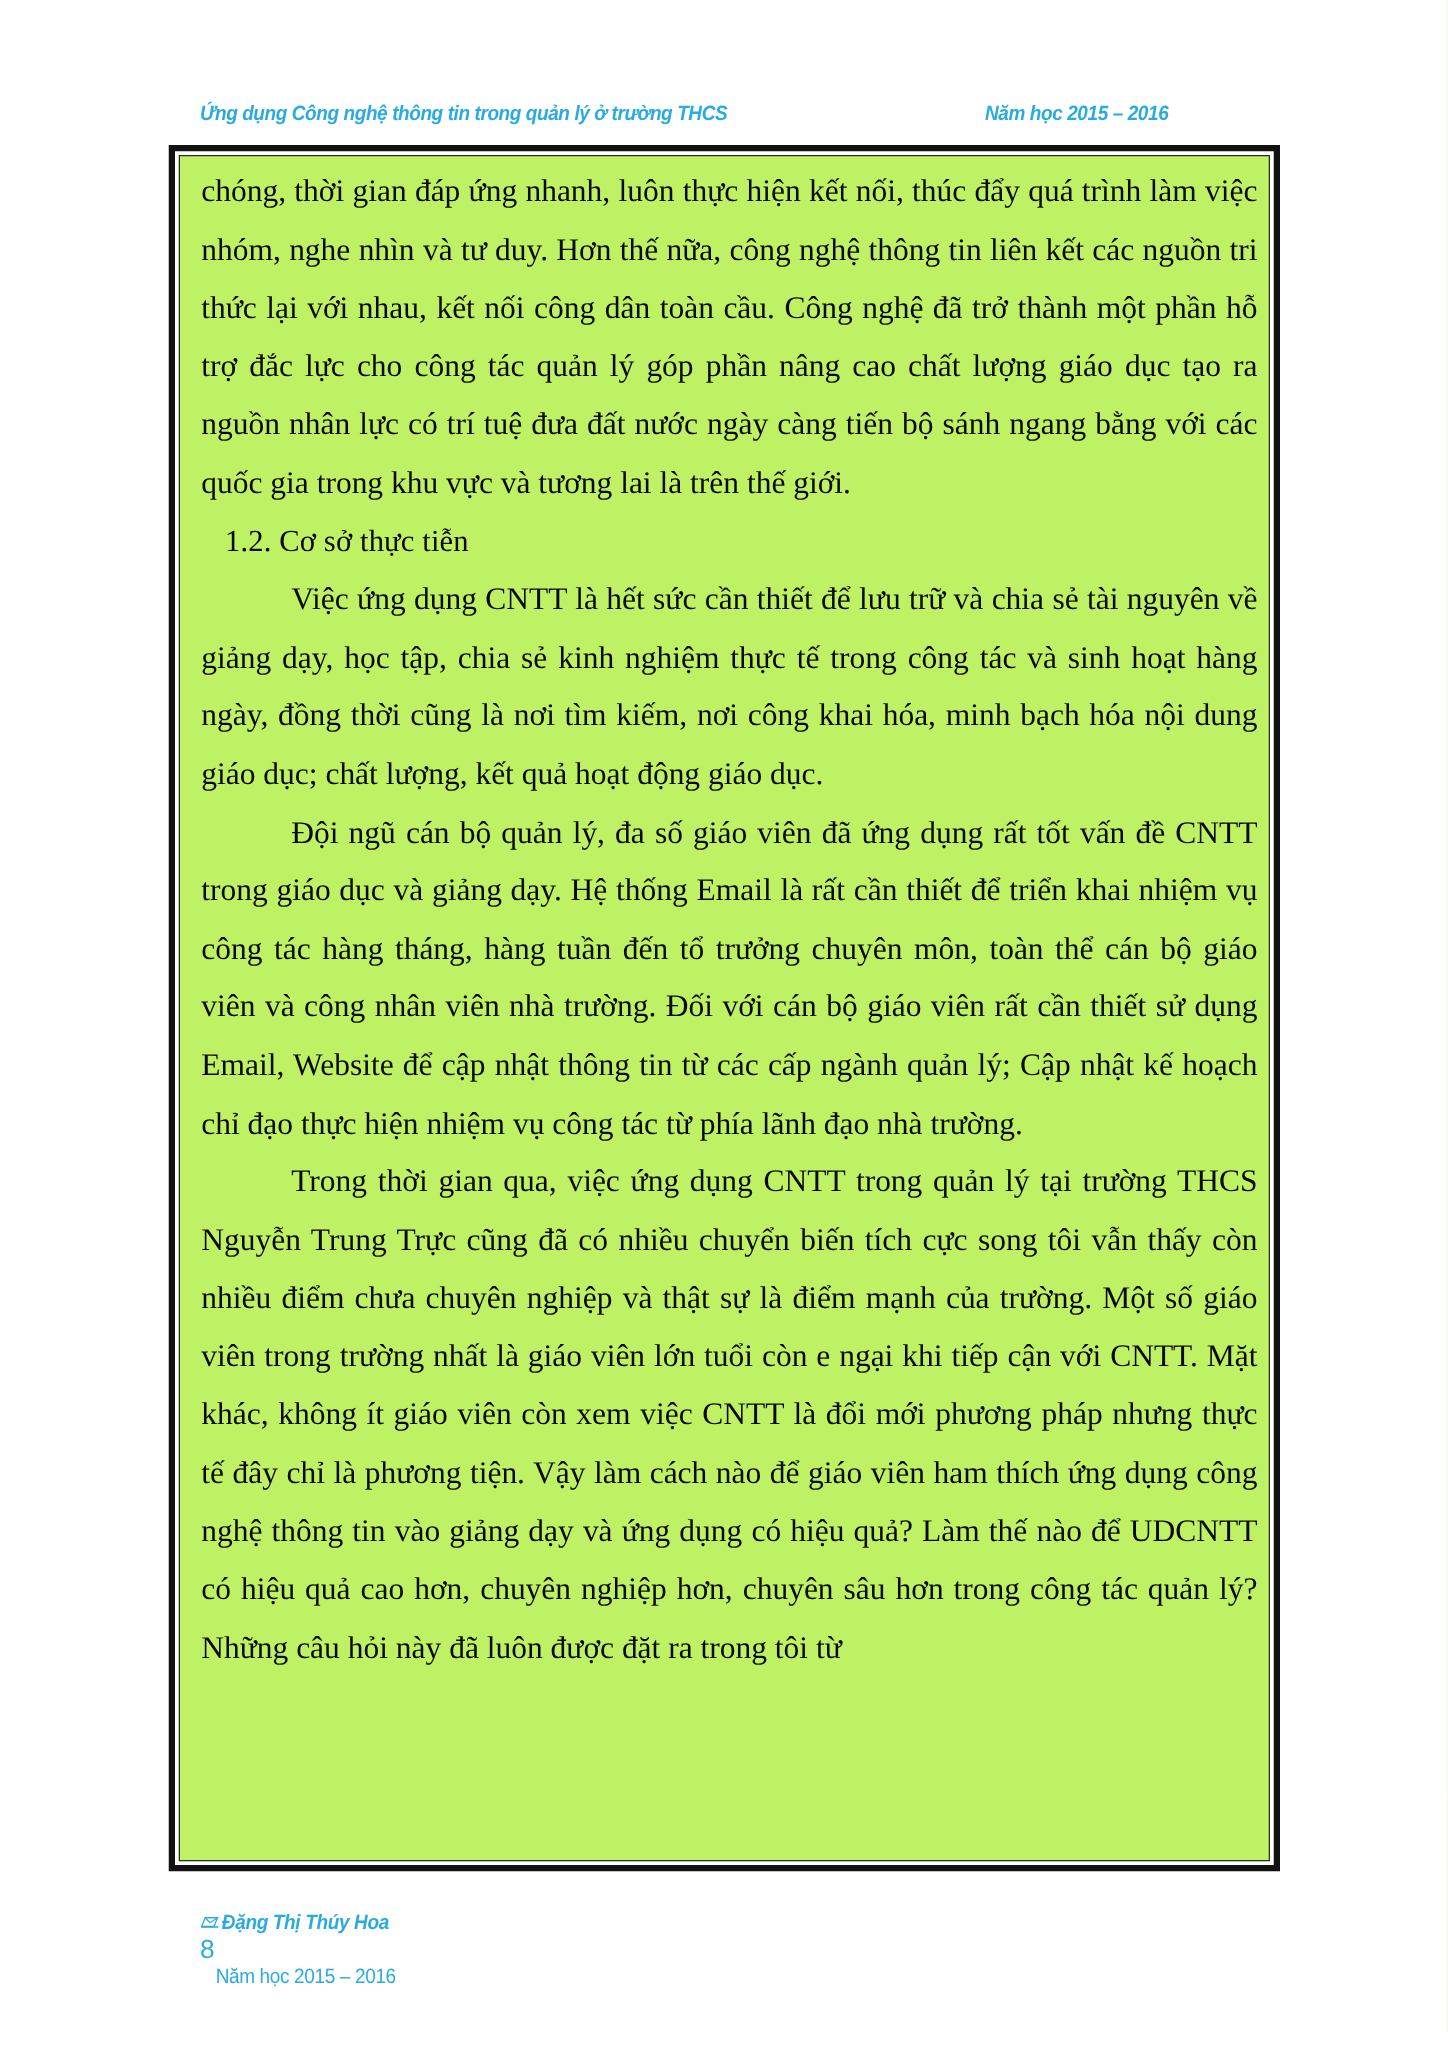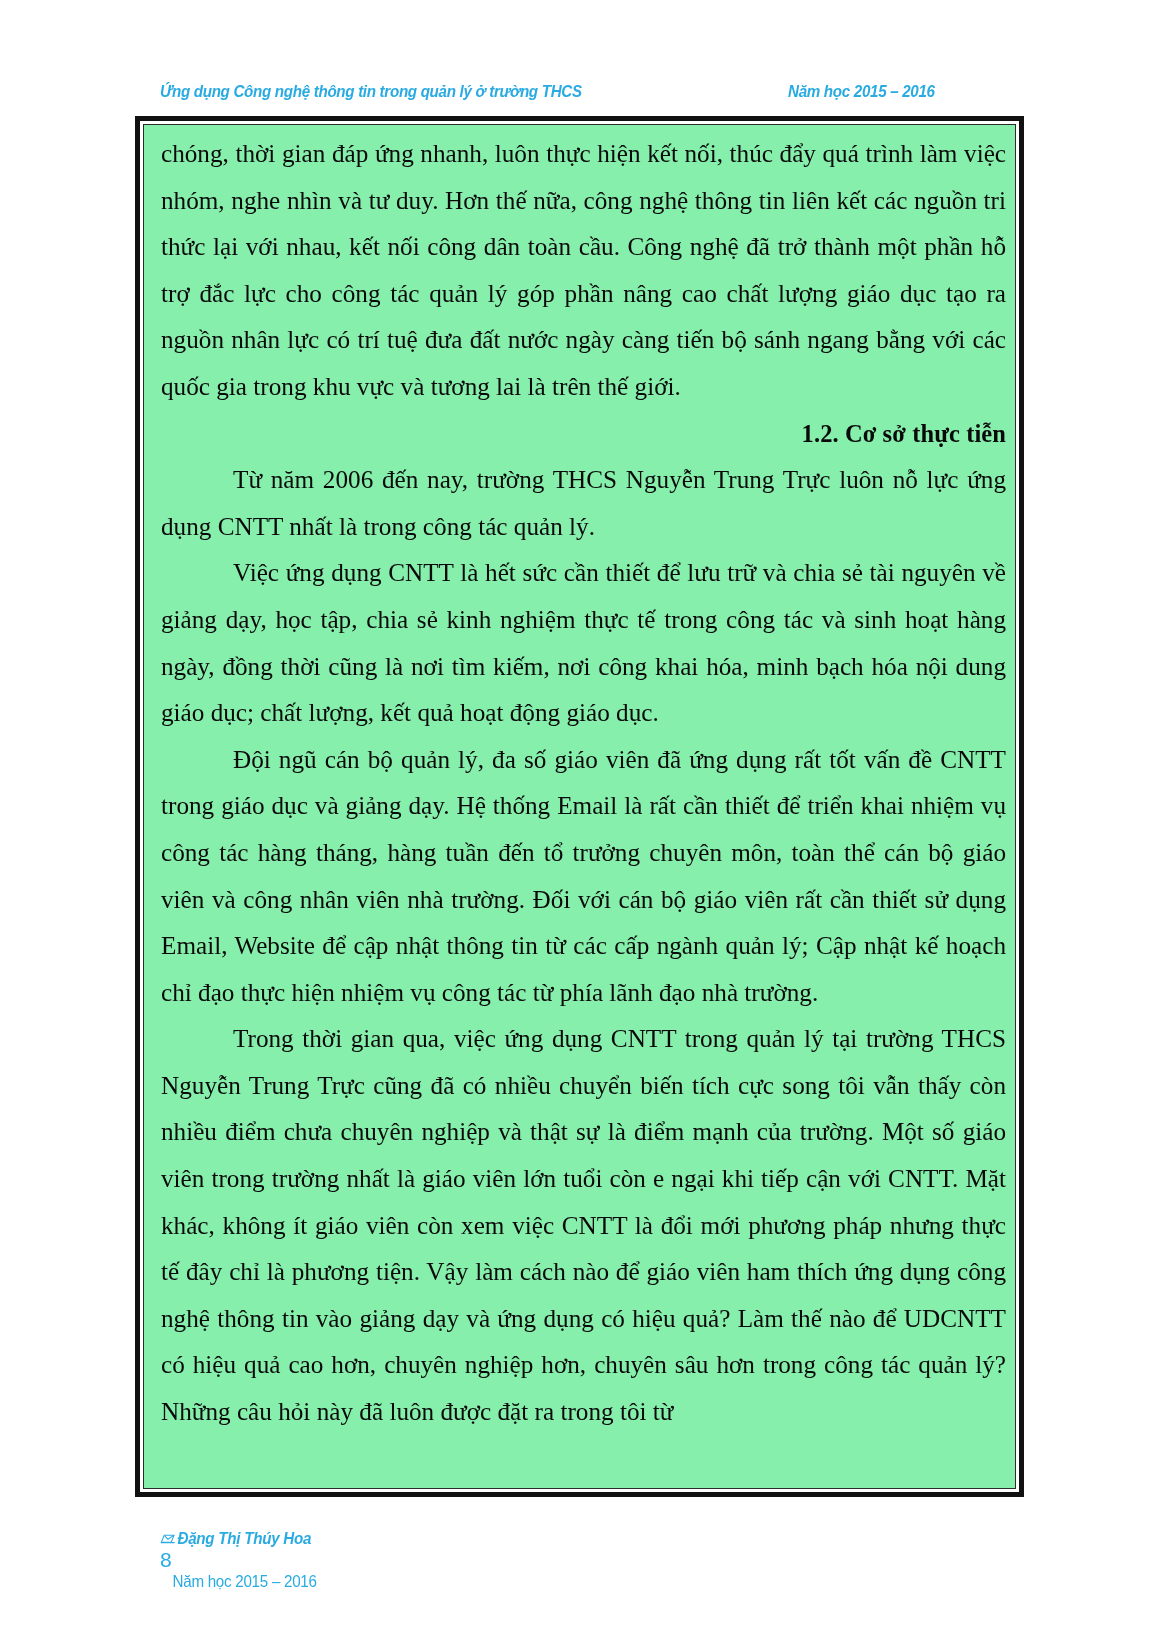--- a/index.html
+++ b/index.html
@@ -56,21 +56,21 @@
     height: 1381px;
     border: 5px solid #111111;
     box-sizing: border-box;
     background: #ffffff;
   }
   .frame-inner {
     position: absolute;
     left: 3px; top: 3px; right: 3px; bottom: 3px;
     border: 1.5px solid #2b2b2b;
     box-sizing: border-box;
-    background: #86efac;
+    background: #bef264;
     overflow: hidden;
     padding-left: 12px;
   }
 
   .content {
     position: absolute;
     left: 17px;
     top: 6px;
     width: 845px;
   }
@@ -84,24 +84,24 @@
     color: #0a0a0a;
     text-indent: 72px;
     font-family: "Liberation Serif", "DejaVu Serif", serif;
   }
   p.body.cont { text-indent: 0; }
 
   h2.heading {
     margin: 0;
     font-size: 24.5px;
     line-height: 46.6px;
-    font-weight: bold;
+    font-weight: normal;
     color: #0a0a0a;
     text-indent: 19px;
-    text-align: right;
+    text-align: left;
     letter-spacing: 0.1px;
     font-family: "Liberation Serif", "DejaVu Serif", serif;
   }
   h2.heading.red {
     color: #E8150A;
     text-indent: 17px;
   }
 
   
   .footer {
@@ -164,21 +164,20 @@
   </div>
 
   <div class="frame-outer">
     <div class="frame-inner">
       <div class="content">
 
         <p class="body cont">chóng, thời gian đáp ứng nhanh, luôn thực hiện kết nối, thúc đẩy quá trình làm việc nhóm, nghe nhìn và tư duy. Hơn thế nữa, công nghệ thông tin liên kết các nguồn tri thức lại với nhau, kết nối công dân toàn cầu. Công nghệ đã trở thành một phần hỗ trợ đắc lực cho công tác quản lý góp phần nâng cao chất lượng giáo dục tạo ra nguồn nhân lực có trí tuệ đưa đất nước ngày càng tiến bộ sánh ngang bằng với các quốc gia trong khu vực và tương lai là trên thế giới.</p>
 
         <h2 class="heading">1.2. Cơ sở thực tiễn</h2>
 
-        <p class="body">Từ năm 2006 đến nay, trường THCS Nguyễn Trung Trực luôn nỗ lực ứng dụng CNTT nhất là trong công tác quản lý.</p>
 
         <p class="body">Việc ứng dụng CNTT là hết sức cần thiết để lưu trữ và chia sẻ tài nguyên về giảng dạy, học tập, chia sẻ kinh nghiệm thực tế trong công tác và sinh hoạt hàng ngày, đồng thời cũng là nơi tìm kiếm, nơi công khai hóa, minh bạch hóa nội dung giáo dục; chất lượng, kết quả hoạt động giáo dục.</p>
 
         <p class="body">Đội ngũ cán bộ quản lý, đa số giáo viên đã ứng dụng rất tốt vấn đề CNTT trong giáo dục và giảng dạy. Hệ thống Email là rất cần thiết để triển khai nhiệm vụ công tác hàng tháng, hàng tuần đến tổ trưởng chuyên môn, toàn thể cán bộ giáo viên và công nhân viên nhà trường. Đối với cán bộ giáo viên rất cần thiết sử dụng Email, Website để cập nhật thông tin từ các cấp ngành quản lý; Cập nhật kế hoạch chỉ đạo thực hiện nhiệm vụ công tác từ phía lãnh đạo nhà trường.</p>
 
 
         <p class="body">Trong thời gian qua, việc ứng dụng CNTT trong quản lý tại trường THCS Nguyễn Trung Trực cũng đã có nhiều chuyển biến tích cực song tôi vẫn thấy còn nhiều điểm chưa chuyên nghiệp và thật sự là điểm mạnh của trường. Một số giáo viên trong trường nhất là giáo viên lớn tuổi còn e ngại khi tiếp cận với CNTT. Mặt khác, không ít giáo viên còn xem việc CNTT là đổi mới phương pháp nhưng thực tế đây chỉ là phương tiện. Vậy làm cách nào để giáo viên ham thích ứng dụng công nghệ thông tin vào giảng dạy và ứng dụng có hiệu quả? Làm thế nào để UDCNTT có hiệu quả cao hơn, chuyên nghiệp hơn, chuyên sâu hơn trong công tác quản lý? Những câu hỏi này đã luôn được đặt ra trong tôi từ</p>
 
       </div>
     </div>

